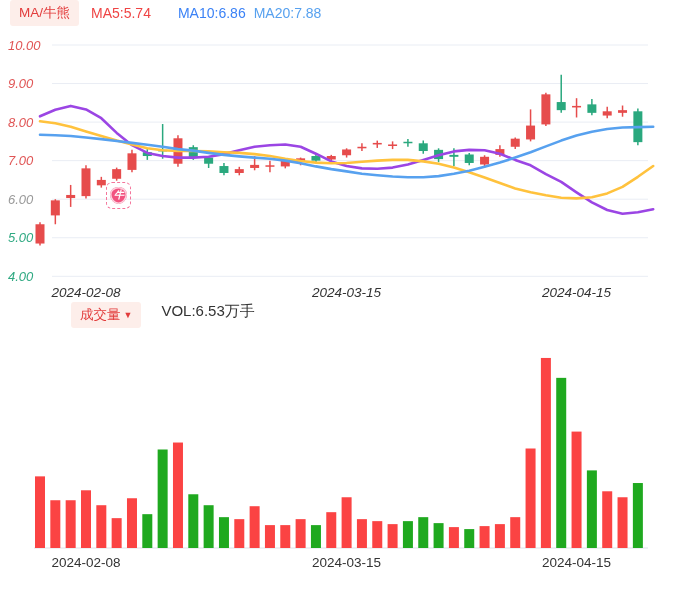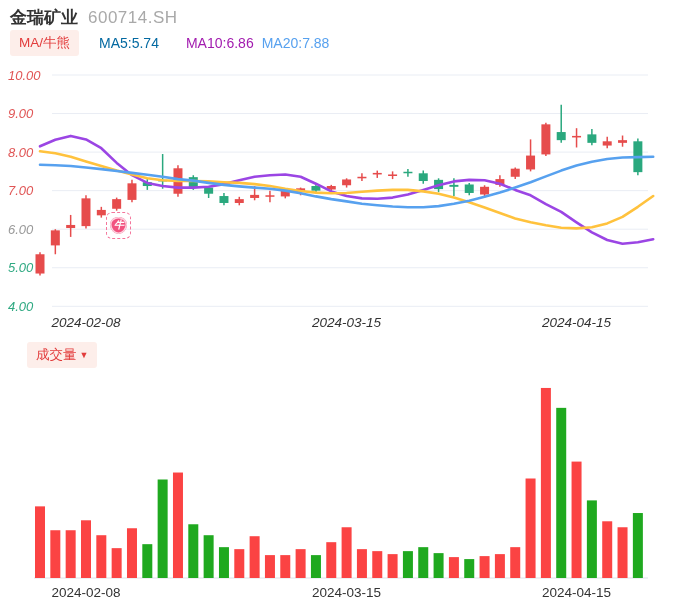--- a/index.html
+++ b/index.html
@@ -9,48 +9,44 @@
   }
   .header{height:30px;padding:6px 0 0 10px;box-sizing:border-box;display:flex;align-items:baseline;}
   .stock-title{font-size:17px;font-weight:bold;color:#333;}
   .stock-code{font-size:17px;color:#a9a9a9;margin-left:10px;letter-spacing:.5px;}
   .legend{height:26px;display:flex;align-items:center;padding-left:10px;}
   .badge{
     display:inline-block;padding:4px 9px;border-radius:3px;
     background:#fdeeea;color:#e23c3c;font-size:13.5px;white-space:nowrap;cursor:pointer;
   }
   .ma-item{font-size:14px;white-space:nowrap;}
-  .ma5{color:#0369a1;margin-left:20px;}
-  .ma10{color:#a21caf;margin-left:27px;}
+  .ma5{color:#ef4444;margin-left:12px;}
+  .ma10{color:#3b82f6;margin-left:27px;}
   .ma20{color:#57a1ef;margin-left:8px;}
   .price-wrap{position:relative;width:686px;height:276px;font-style:italic;}
   svg{display:block;}
-  .vol-header{height:36px;display:flex;align-items:flex-end;padding-left:27px;box-sizing:border-box;}
+  .vol-header{height:36px;display:flex;align-items:flex-start;padding-left:71px;box-sizing:border-box;}
   .vol-label{font-size:15px;color:#333;margin-left:20px;}
   .badge .arrow{font-size:9px;position:relative;top:-1px;margin-left:3px;}
   .bull-marker{
     position:absolute;width:25px;height:27px;border:1.5px dashed #f4759b;border-radius:6px;
     display:flex;align-items:center;justify-content:center;box-sizing:border-box;cursor:pointer;
   }
   .bull-shield{
     width:17px;height:17px;background:#f2527f;color:#fff;font-size:10px;font-weight:bold;
     border-radius:50% 50% 50% 50% / 42% 42% 58% 58%;
     display:flex;align-items:center;justify-content:center;
     box-shadow:0 0 0 1.5px #fbd2de inset;
   }
 </style>
 </head>
 <body>
 
 <div class="app">
 
-  <div class="header">
-    <span class="stock-title">金瑞矿业</span>
-    <span class="stock-code">600714.SH</span>
-  </div>
 
   <div class="legend">
     <span class="badge">MA/牛熊</span>
     <span class="ma-item ma5">MA5:5.74</span>
     <span class="ma-item ma10">MA10:6.86</span>
     <span class="ma-item ma20">MA20:7.88</span>
   </div>
 
   <div class="price-wrap">
     <svg id="price-svg" width="686" height="276">
@@ -157,20 +153,21 @@
       </svg>
     <div class="bull-marker" id="bull-marker" style="left: 106.45px; top: 155.574px;">
       <div class="bull-shield">
         <span>牛</span>
       </div>
     </div>
   </div>
 
   <div class="vol-header">
     <span class="badge"><span>成交量</span><span class="arrow">▼</span></span>
+    <span class="vol-label">VOL:6.53万手</span>
   </div>
 
   <svg id="vol-svg" width="686" height="238">
       <line x1="34" y1="210" x2="648" y2="210" stroke="#dde2e9" stroke-width="1"></line>
       <rect x="35" y="138.36" width="10" height="71.64" fill="#fb4343"></rect>
       <rect x="50.33" y="162.24" width="10" height="47.76" fill="#fb4343"></rect>
       <rect x="65.66" y="162.24" width="10" height="47.76" fill="#fb4343"></rect>
       <rect x="80.99000000000001" y="152.29000000000002" width="10" height="57.709999999999994" fill="#fb4343"></rect>
       <rect x="96.32" y="167.215" width="10" height="42.785" fill="#fb4343"></rect>
       <rect x="111.65" y="180.15" width="10" height="29.849999999999998" fill="#fb4343"></rect>

